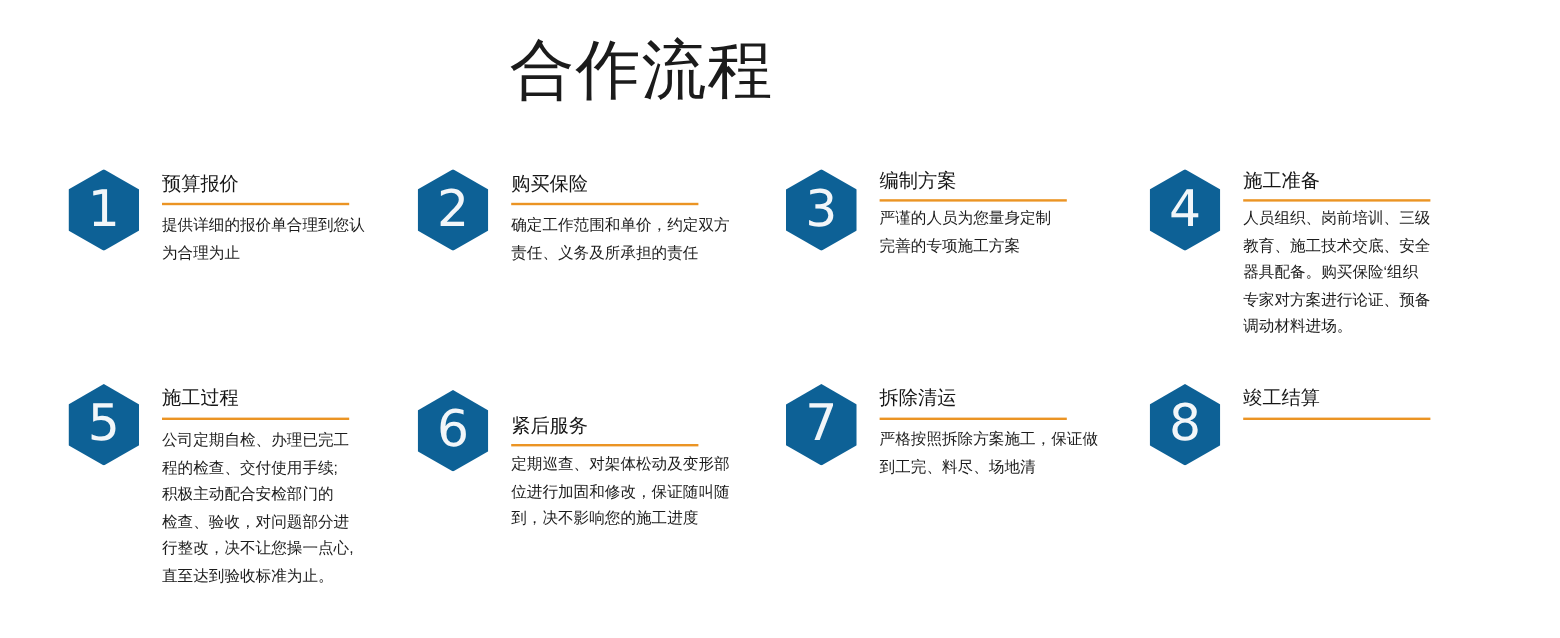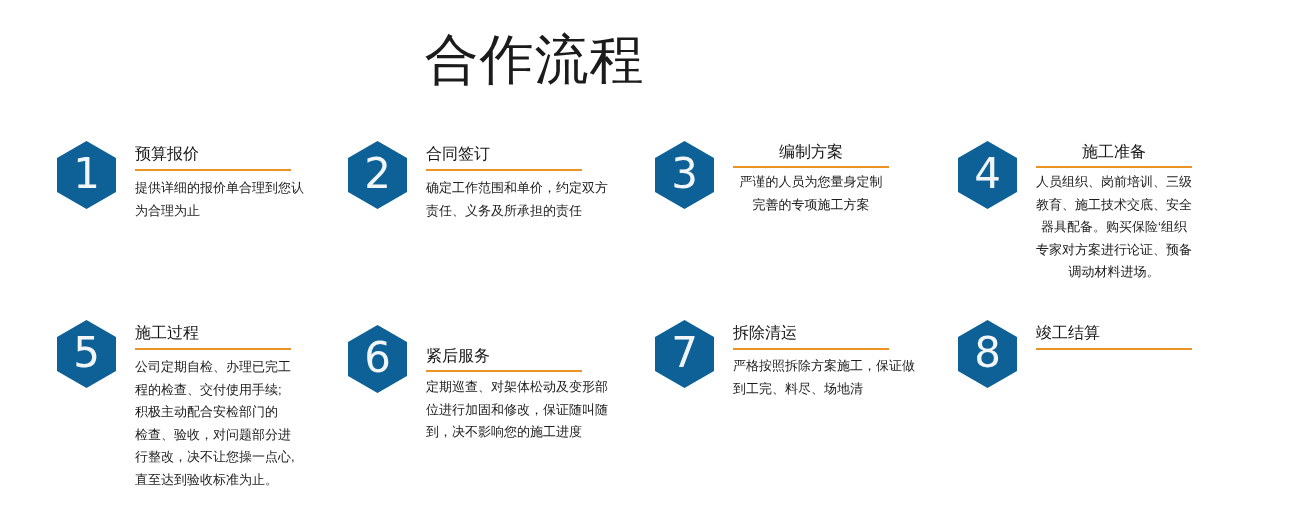--- a/index.html
+++ b/index.html
@@ -103,21 +103,21 @@
   .r2 { top: 320px; }
   .r2b { top: 325px; }
 
   .c1 { left: 57px; }
   .c2 { left: 348px; }
   .c3 { left: 655px; }
   .c4 { left: 958px; }
 
   
   .step.s3 .step-body,
-  .step.s4 .step-body { padding-top: 0px; text-align: center; }
+  .step.s4 .step-body { padding-top: 0px; }
   .step.s3 .step-rule,
   .step.s4 .step-rule { margin-top: 3px; margin-bottom: 3px; }
   .step.s6 .step-body { padding-top: 0px; margin-top: 20px; }
   .step.s6 .step-rule { margin-top: 3px; margin-bottom: 4px; }
   .step.s7 .step-rule { margin-bottom: 5px; }
   .step.s8 .step-rule { margin-bottom: 5px; }
 </style>
 </head>
 <body>
 
@@ -135,21 +135,21 @@
       <div class="step-desc">提供详细的报价单合理到您认
 为合理为止</div>
     </div>
   </div>
 
   <div class="step s2 r1 c2">
     <div class="hex">
       <span class="hex-num">2</span>
     </div>
     <div class="step-body">
-      <div class="step-title">合同签订</div>
+      <div class="step-title">购买保险</div>
       <div class="step-rule"></div>
       <div class="step-desc">确定工作范围和单价，约定双方
 责任、义务及所承担的责任</div>
     </div>
   </div>
 
   <div class="step s3 r1 c3">
     <div class="hex">
       <span class="hex-num">3</span>
     </div>

